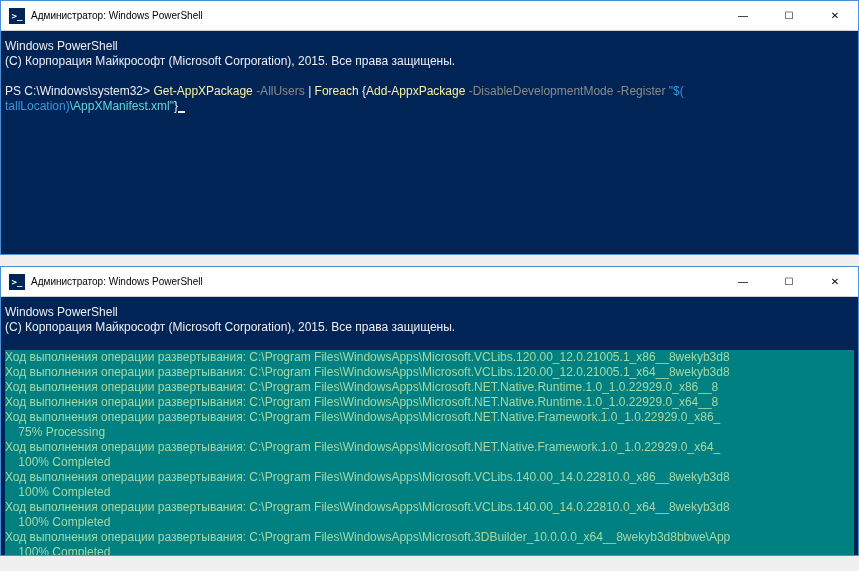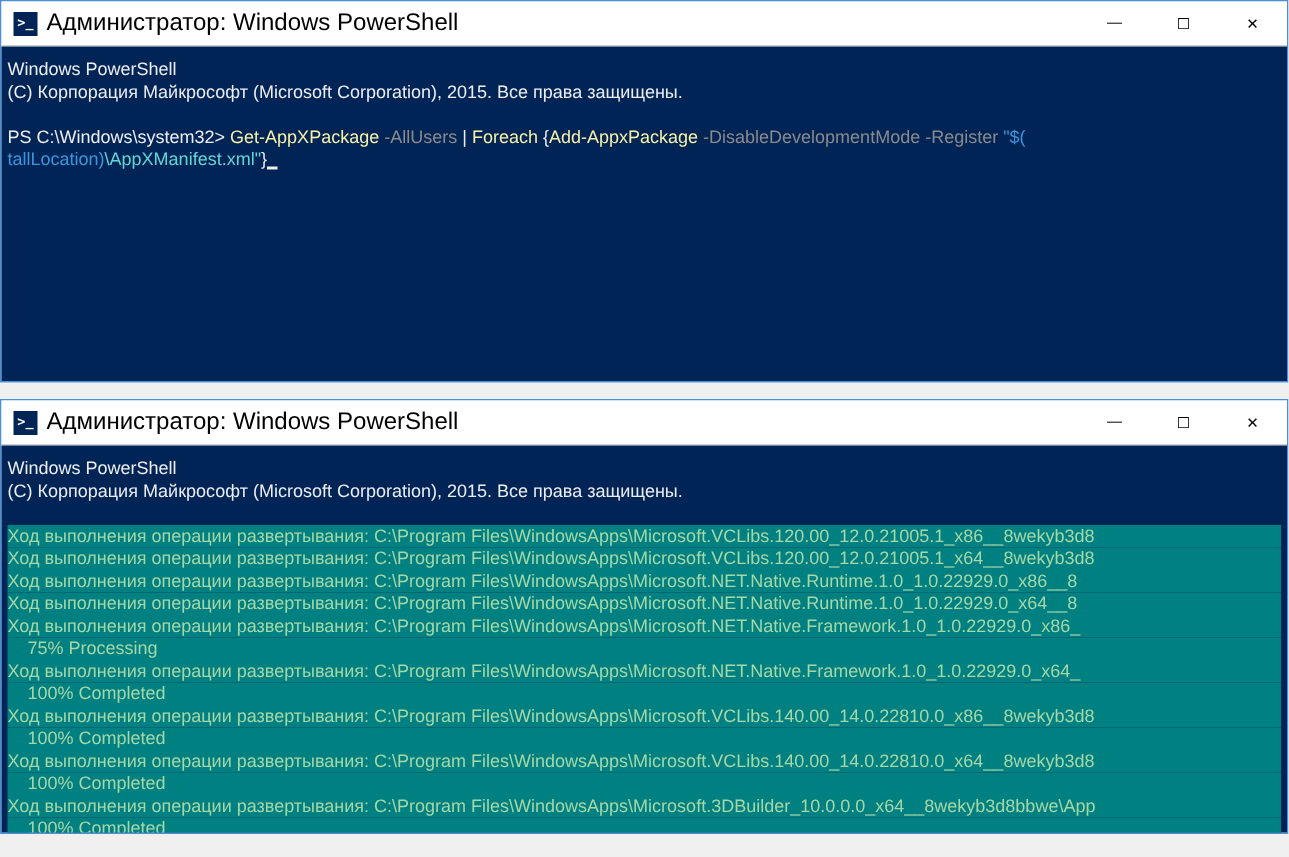--- a/index.html
+++ b/index.html
@@ -34,21 +34,21 @@
       align-items: center;
       justify-content: center;
     }
     .titlebar-icon span {
       color: #fff;
       font-size: 9px;
       font-weight: bold;
       font-family: Consolas, monospace;
     }
     .titlebar-title {
-      font-size: 16px;
+      font-size: 10px;
       color: #000;
       flex: 1;
     }
     .titlebar-buttons {
       display: flex;
       height: 100%;
     }
     .titlebar-btn {
       width: 46px;
       height: 100%;

